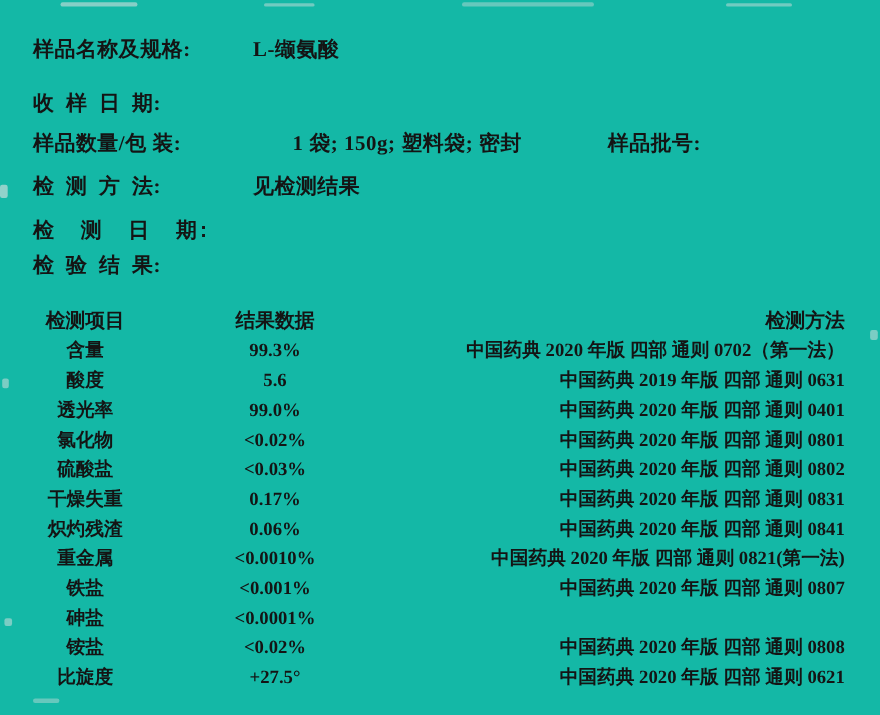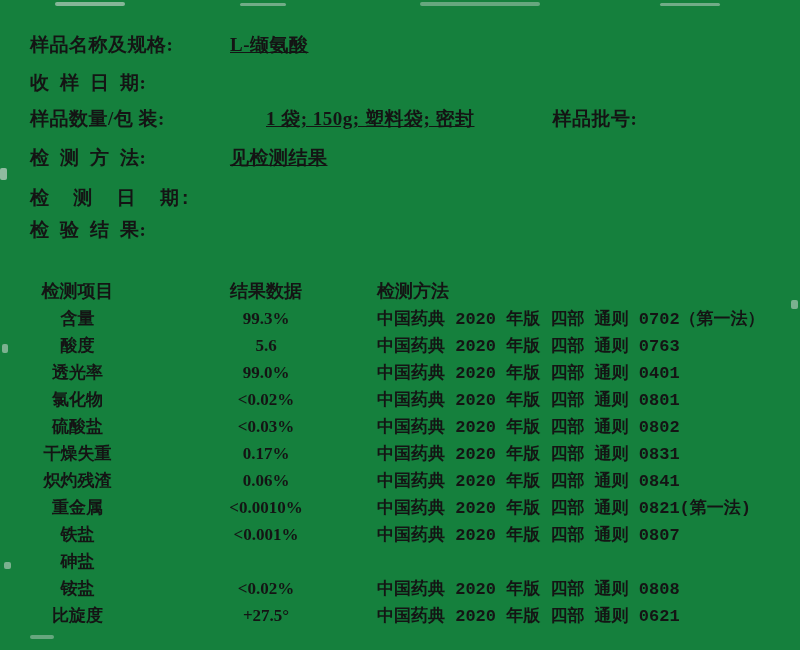--- a/index.html
+++ b/index.html
@@ -1,55 +1,54 @@
 <!DOCTYPE html>
 <html><head>
 <meta charset="utf-8">
 <style>
   * { margin: 0; padding: 0; box-sizing: border-box; }
   html, body { width: 800px; height: 650px; }
   body { background: #ffffff; }
   .page {
     position: relative;
     width: 800px; height: 650px;
-    background: #15803d;
+    background: #14b8a6;
     color: #141414;
     font-family: "Liberation Serif", "DejaVu Serif", serif;
     overflow: hidden;
   }
 
   
   .info { position: absolute; top: 32px; left: 30px; right: 8px; }
   .irow {
     display: flex; align-items: flex-end;
     height: 26px;
     font-size: 19px; font-weight: 700;
     white-space: nowrap;
   }
   .irow .label { white-space: pre; min-width: 172px; letter-spacing: 0.5px; }
-  .irow .value { margin-left: 28px; letter-spacing: 0.5px; text-decoration: underline; }
+  .irow .value { margin-left: 28px; letter-spacing: 0.5px; }
   .irow .extra { margin-left: 42px; letter-spacing: 0.5px; }
-  .irow.r2 { margin-top: 12px; align-items: flex-end; }
+  .irow.r2 { margin-top: 23px; align-items: flex-end; }
   .irow.r3 { margin-top: 10px; gap: 36px; }
   .irow.r4 { margin-top: 13px; align-items: flex-end; }
   .irow.r5 { margin-top: 14px; font-family: Liberation Mono, monospace; }
   .irow.r6 { margin-top: 6px; }
 
   
   .results { position: absolute; top: 276px; left: 0; width: 800px; }
   .trow {
     display: flex; align-items: center;
     height: 27px;
     font-size: 17px; font-weight: 700;
     white-space: nowrap;
-    gap: 16px;
   }
   .trow .c1 { width: 155px; text-align: center; }
   .trow .c2 { width: 190px; text-align: center; }
-  .trow .c3 { flex: 1 1 auto; text-align: left; padding-right: 8px; font-family: Liberation Mono, monospace; }
+  .trow .c3 { flex: 1 1 auto; text-align: right; padding-right: 32px; }
   .trow.thead { font-size: 18px; height: 29px; }
 
   
   .art { position: absolute; background: #e2e2e2; border-radius: 2px; pointer-events: none; }
   .art.a1 { left: 55px;  top: 2px;   width: 70px;  height: 4px; opacity: .55; }
   .art.a2 { left: 240px; top: 3px;   width: 46px;  height: 3px; opacity: .45; }
   .art.a3 { left: 420px; top: 2px;   width: 120px; height: 4px; opacity: .4; }
   .art.a4 { left: 660px; top: 3px;   width: 60px;  height: 3px; opacity: .45; }
   .art.a5 { left: 0;     top: 168px; width: 7px;   height: 12px; opacity: .6; }
   .art.a6 { left: 2px;   top: 344px; width: 6px;   height: 9px;  opacity: .5; }
@@ -108,21 +107,21 @@
     </div>
 
     <div class="trow">
       <div class="c1">含量</div>
       <div class="c2">99.3%</div>
       <div class="c3">中国药典 2020 年版 四部 通则 0702（第一法）</div>
     </div>
     <div class="trow">
       <div class="c1">酸度</div>
       <div class="c2">5.6</div>
-      <div class="c3">中国药典 2020 年版 四部 通则 0763</div>
+      <div class="c3">中国药典 2019 年版 四部 通则 0631</div>
     </div>
     <div class="trow">
       <div class="c1">透光率</div>
       <div class="c2">99.0%</div>
       <div class="c3">中国药典 2020 年版 四部 通则 0401</div>
     </div>
     <div class="trow">
       <div class="c1">氯化物</div>
       <div class="c2">&lt;0.02%</div>
       <div class="c3">中国药典 2020 年版 四部 通则 0801</div>
@@ -147,20 +146,21 @@
       <div class="c2">&lt;0.0010%</div>
       <div class="c3">中国药典 2020 年版 四部 通则 0821(第一法)</div>
     </div>
     <div class="trow">
       <div class="c1">铁盐</div>
       <div class="c2">&lt;0.001%</div>
       <div class="c3">中国药典 2020 年版 四部 通则 0807</div>
     </div>
     <div class="trow">
       <div class="c1">砷盐</div>
+      <div class="c2">&lt;0.0001%</div>
     </div>
     <div class="trow">
       <div class="c1">铵盐</div>
       <div class="c2">&lt;0.02%</div>
       <div class="c3">中国药典 2020 年版 四部 通则 0808</div>
     </div>
     <div class="trow">
       <div class="c1">比旋度</div>
       <div class="c2">+27.5°</div>
       <div class="c3">中国药典 2020 年版 四部 通则 0621</div>

